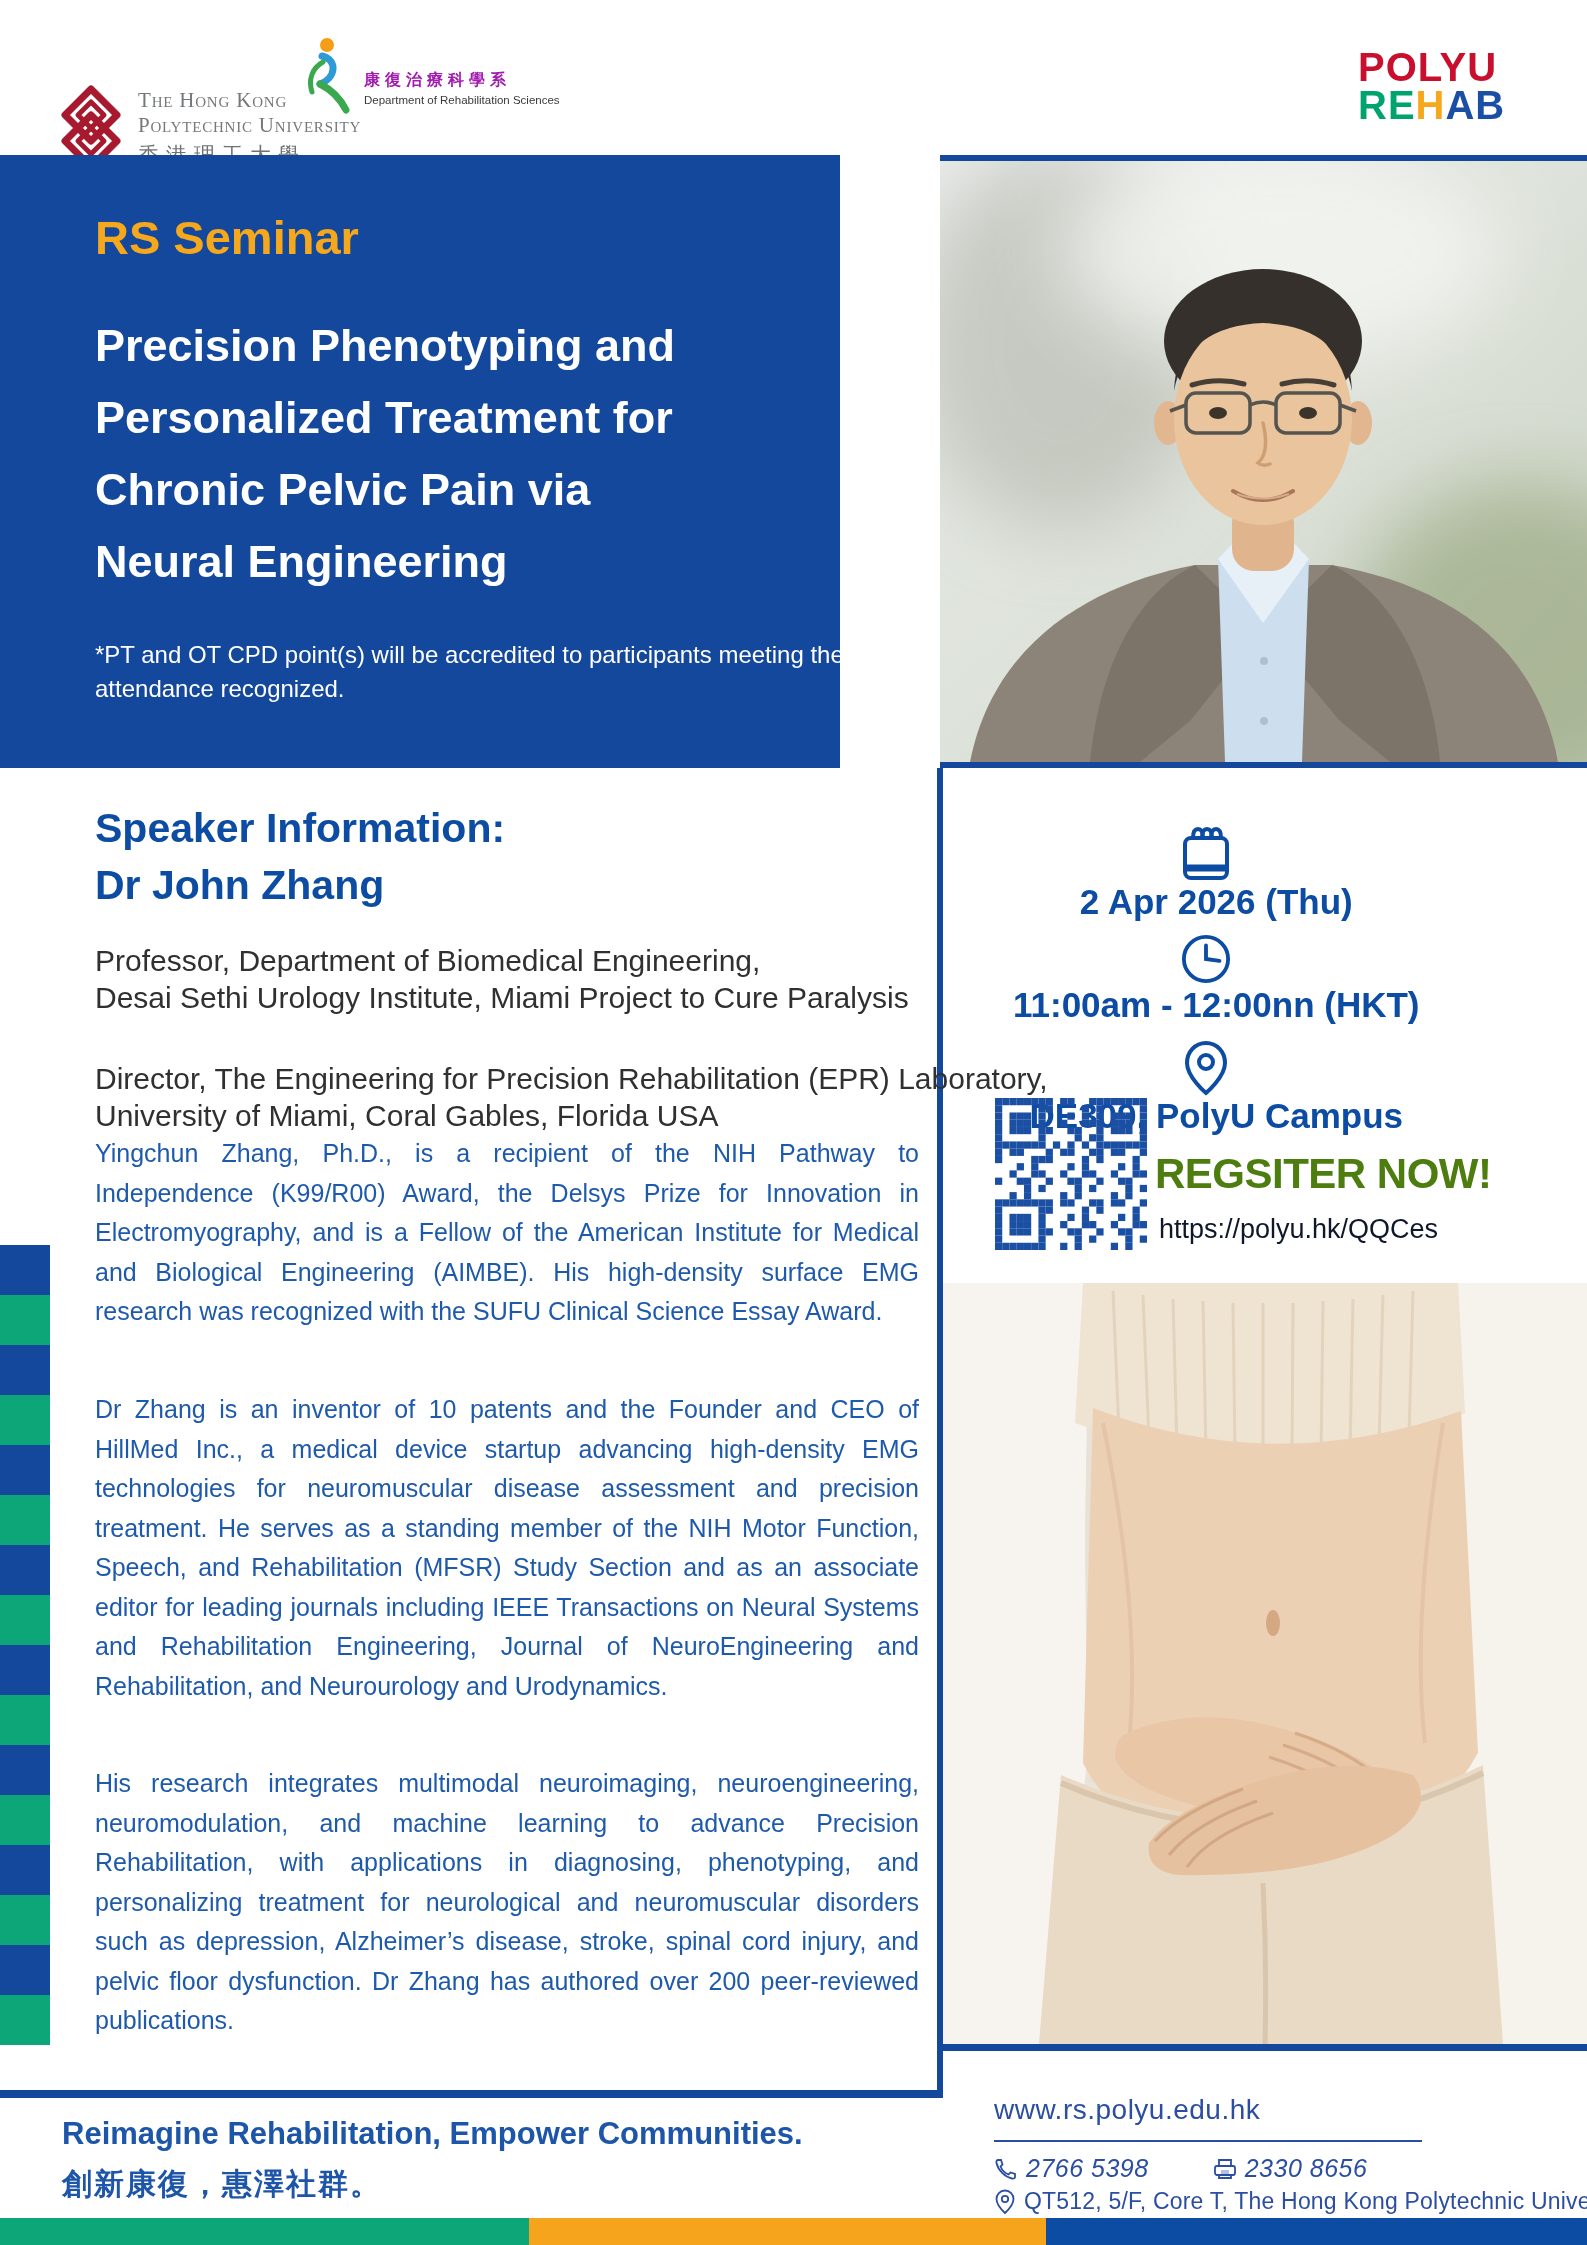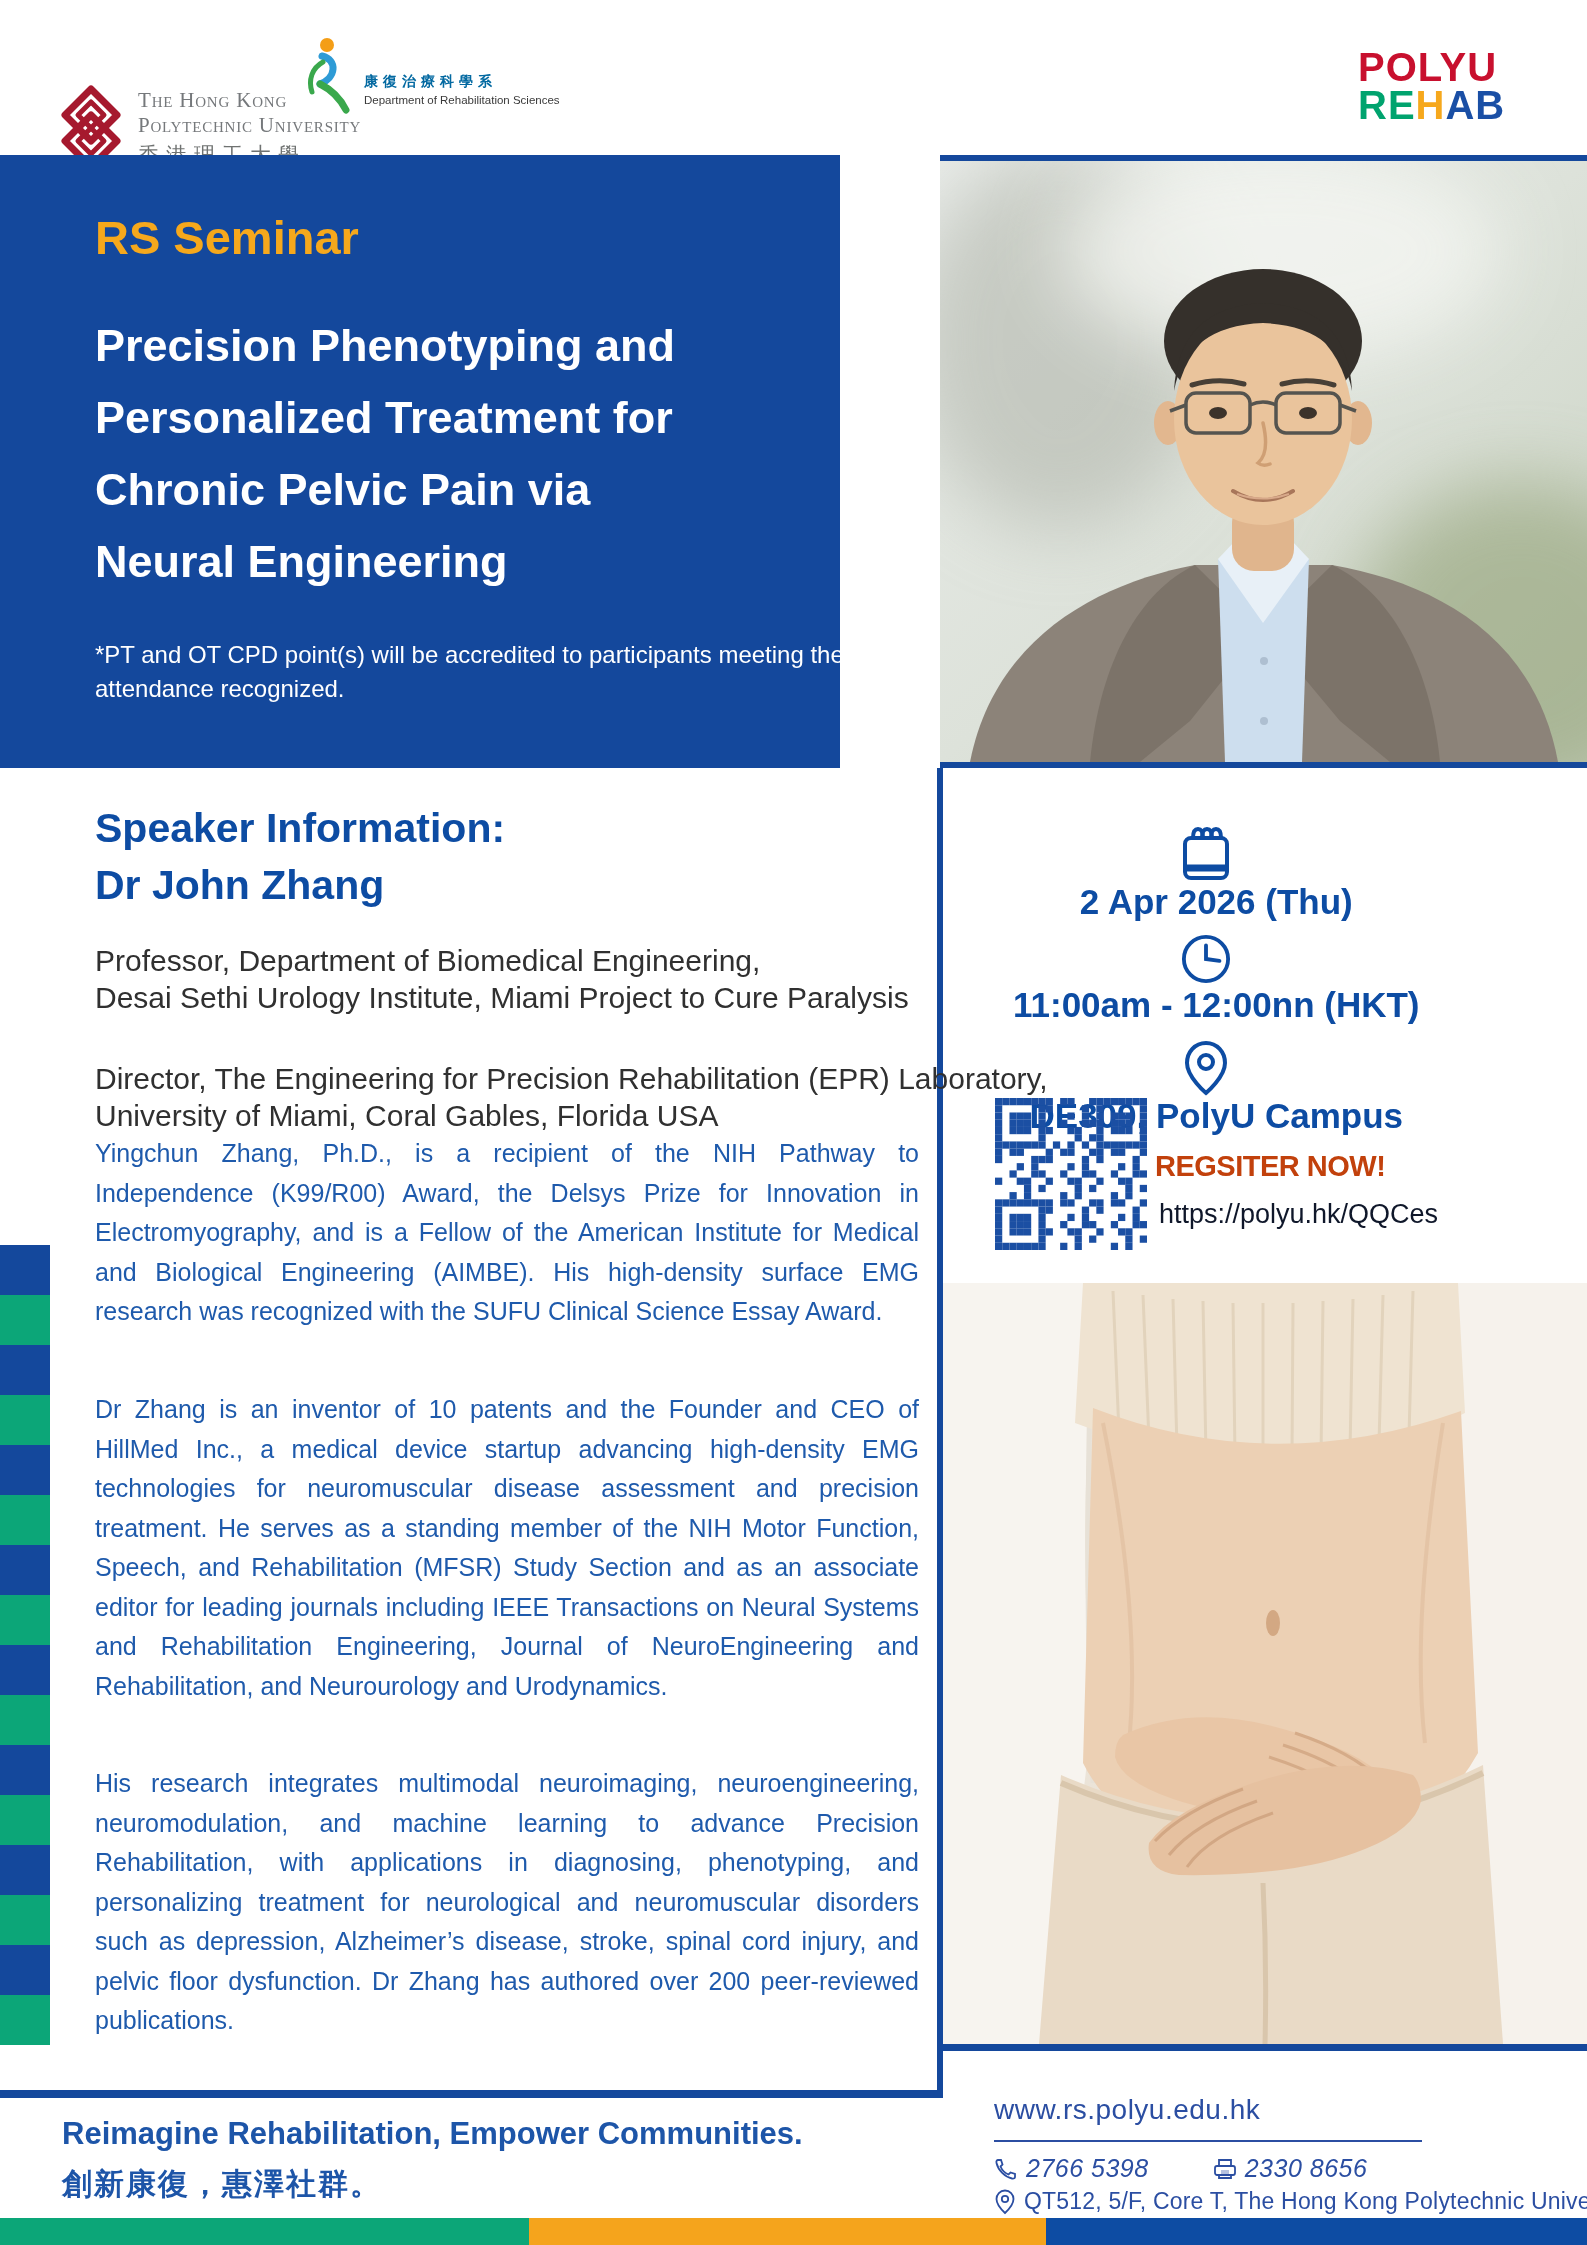--- a/index.html
+++ b/index.html
@@ -10,21 +10,21 @@
   
   .polyu-logo { position:absolute; left:58px; top:84px; display:flex; align-items:center; }
   .polyu-logo .knot { width:66px; height:88px; }
   .polyu-text { margin-left:14px; font-family:"Liberation Serif", serif; color:#75787b; }
   .polyu-text .en { font-size:21px; font-variant:small-caps; letter-spacing:0.8px; line-height:25px; }
   .polyu-text .cn { font-size:21px; letter-spacing:7px; margin-top:3px; color:#6f7271; }
 
   .rs-logo { position:absolute; left:296px; top:36px; display:flex; align-items:flex-end; }
   .rs-logo .figure { width:58px; height:78px; }
   .rs-logo-text { margin-left:10px; padding-bottom:8px; }
-  .rs-logo-text .cn { font-size:14px; letter-spacing:5px; color:#0369a1; font-weight:bold;font-family:Liberation Mono, monospace; }
+  .rs-logo-text .cn { font-size:16px; letter-spacing:5px; color:#a21caf; font-weight:bold;font-family:Liberation Mono, monospace; }
   .rs-logo-text .en { font-size:11.5px; color:#3a3a3a; margin-top:3px; }
 
   .rehab-logo { position:absolute; left:1358px; top:48px; font-weight:bold; font-size:40px; line-height:38px; letter-spacing:1px; }
   .rehab-top { color:#c8102e; }
 
   
   .hero { position:absolute; left:0; top:155px; width:840px; height:613px; background:#14489c; }
   .hero-kicker { position:absolute; left:95px; top:55px; font-size:47px; font-weight:bold; color:#f6a81c; }
   .hero-title { position:absolute; left:95px; top:155px; color:#ffffff; font-size:45px; font-weight:bold; line-height:72px; white-space:nowrap; }
   .hero-note { position:absolute; left:95px; top:483px; color:#ffffff; font-size:24px; line-height:34px; }
@@ -52,21 +52,21 @@
   .v-divider { position:absolute; left:937px; top:768px; width:6px; height:1330px; background:#14489c; }
 
   
   .event-rows { position:absolute; left:993px; top:826px; }
   .event-row { display:flex; align-items:center; height:64px; margin-bottom:43px;flex-direction:column; }
   .event-row .eicon { width:50px; height:56px; flex:0 0 50px; display:flex; align-items:center; justify-content:center; }
   .event-row .etext { margin-left:20px; font-size:35px; font-weight:bold; color:#0d4ca3; white-space:nowrap; }
 
   .qr { position:absolute; left:995px; top:1098px; width:152px; height:152px; }
   .register { position:absolute; left:1155px; top:1150px; }
-  .register .cta { font-size:29px; font-weight:bold; color:#c2410c; letter-spacing:-0.5px; white-space:nowrap; }
+  .register .cta { font-size:42px; font-weight:bold; color:#4d7c0f; letter-spacing:-0.5px; white-space:nowrap; }
   .register .url { margin-top:16px; margin-left:4px; font-size:27px; color:#0f172a; white-space:nowrap; }
 
   
   .abdomen-photo { position:absolute; left:943px; top:1283px; width:644px; height:768px; border-bottom:7px solid #14489c; }
   .abdomen-photo svg { display:block; width:100%; height:100%; }
 
   
   .tagline { position:absolute; left:62px; top:2116px; color:#1d55a8; font-weight:bold; }
   .tagline .en { font-size:31px; }
   .tagline .cn { font-size:30px; margin-top:12px; letter-spacing:2px; }

